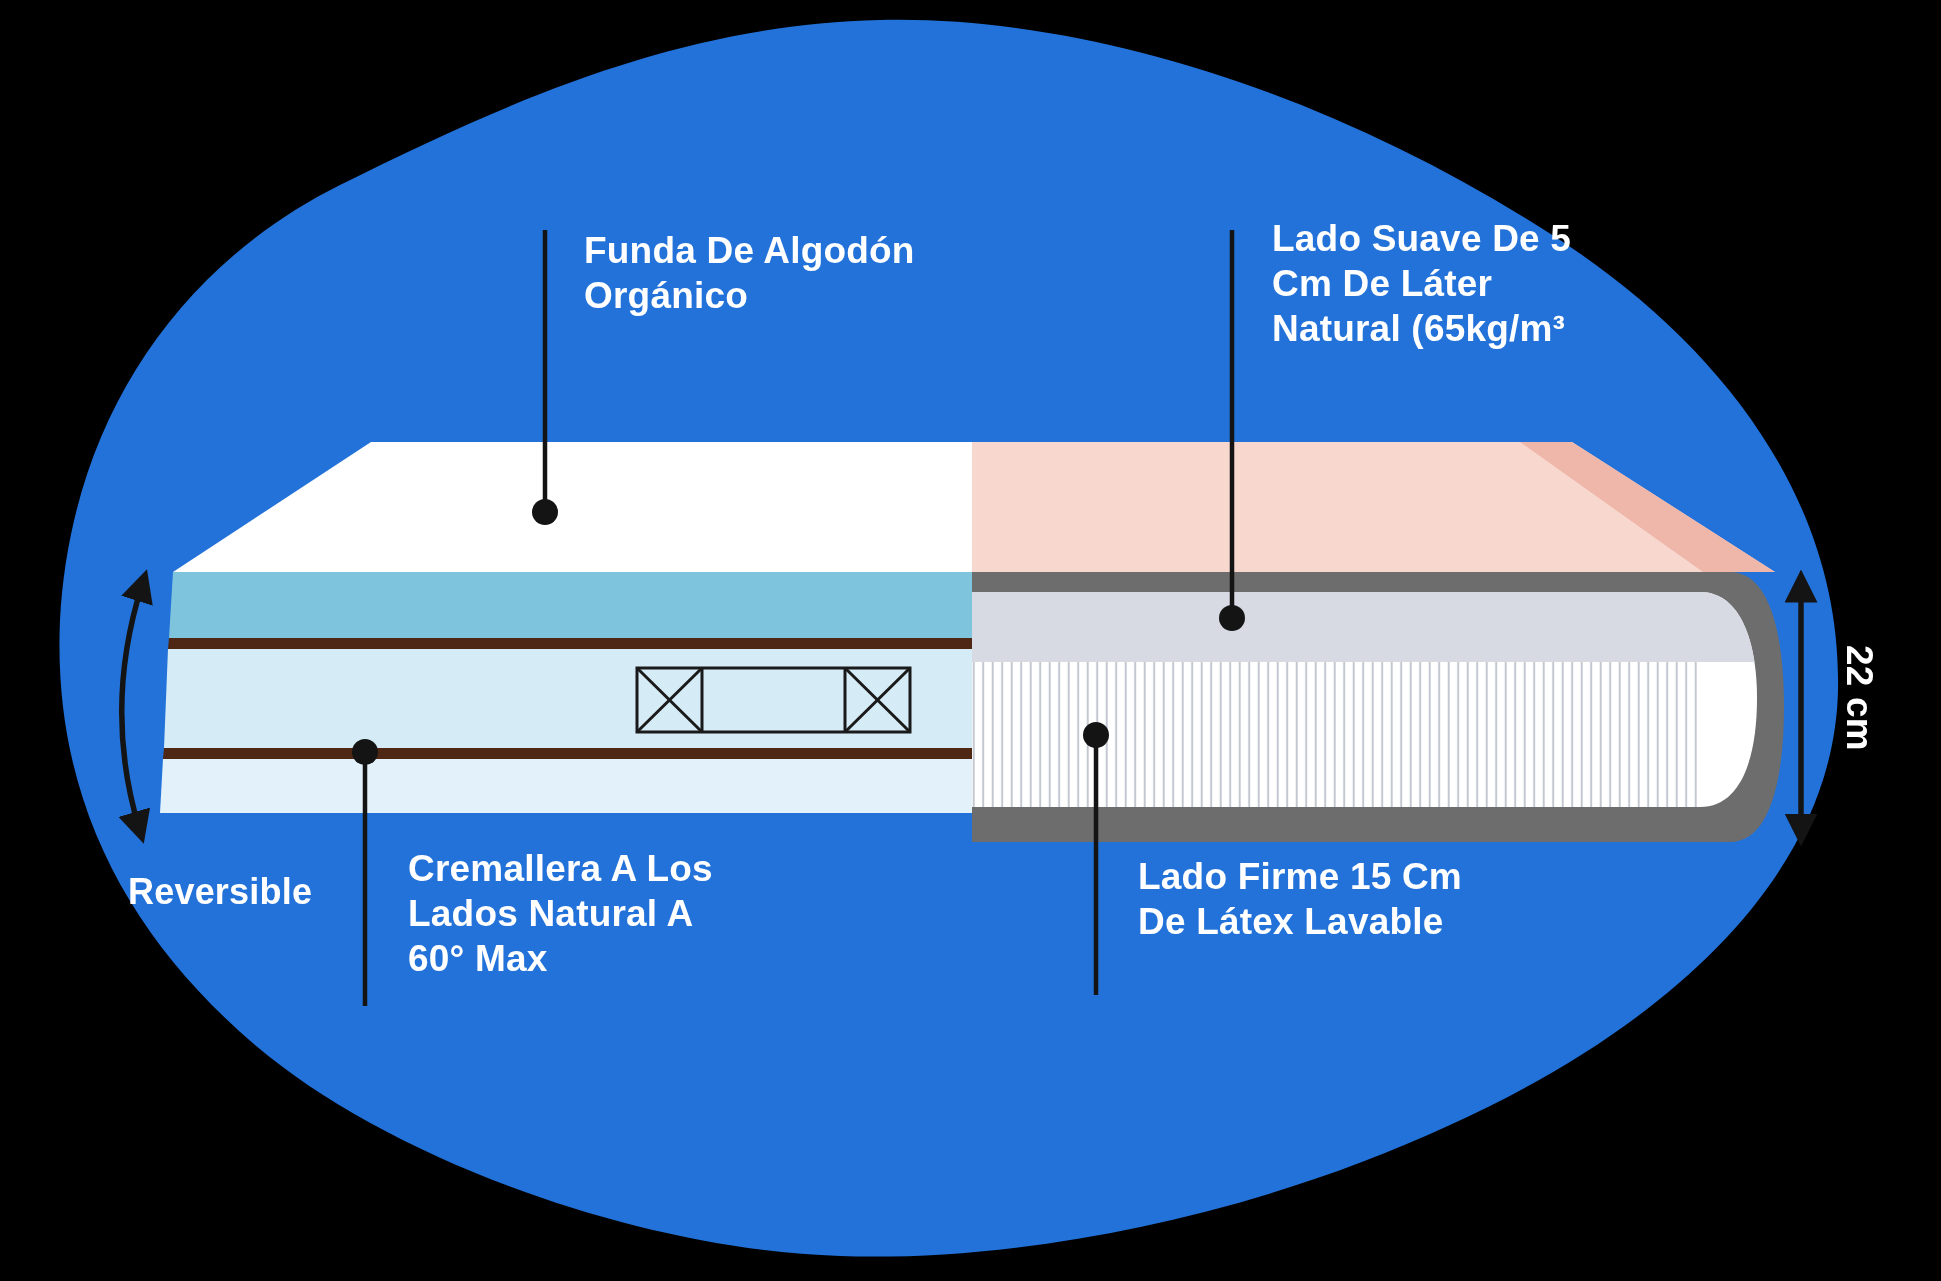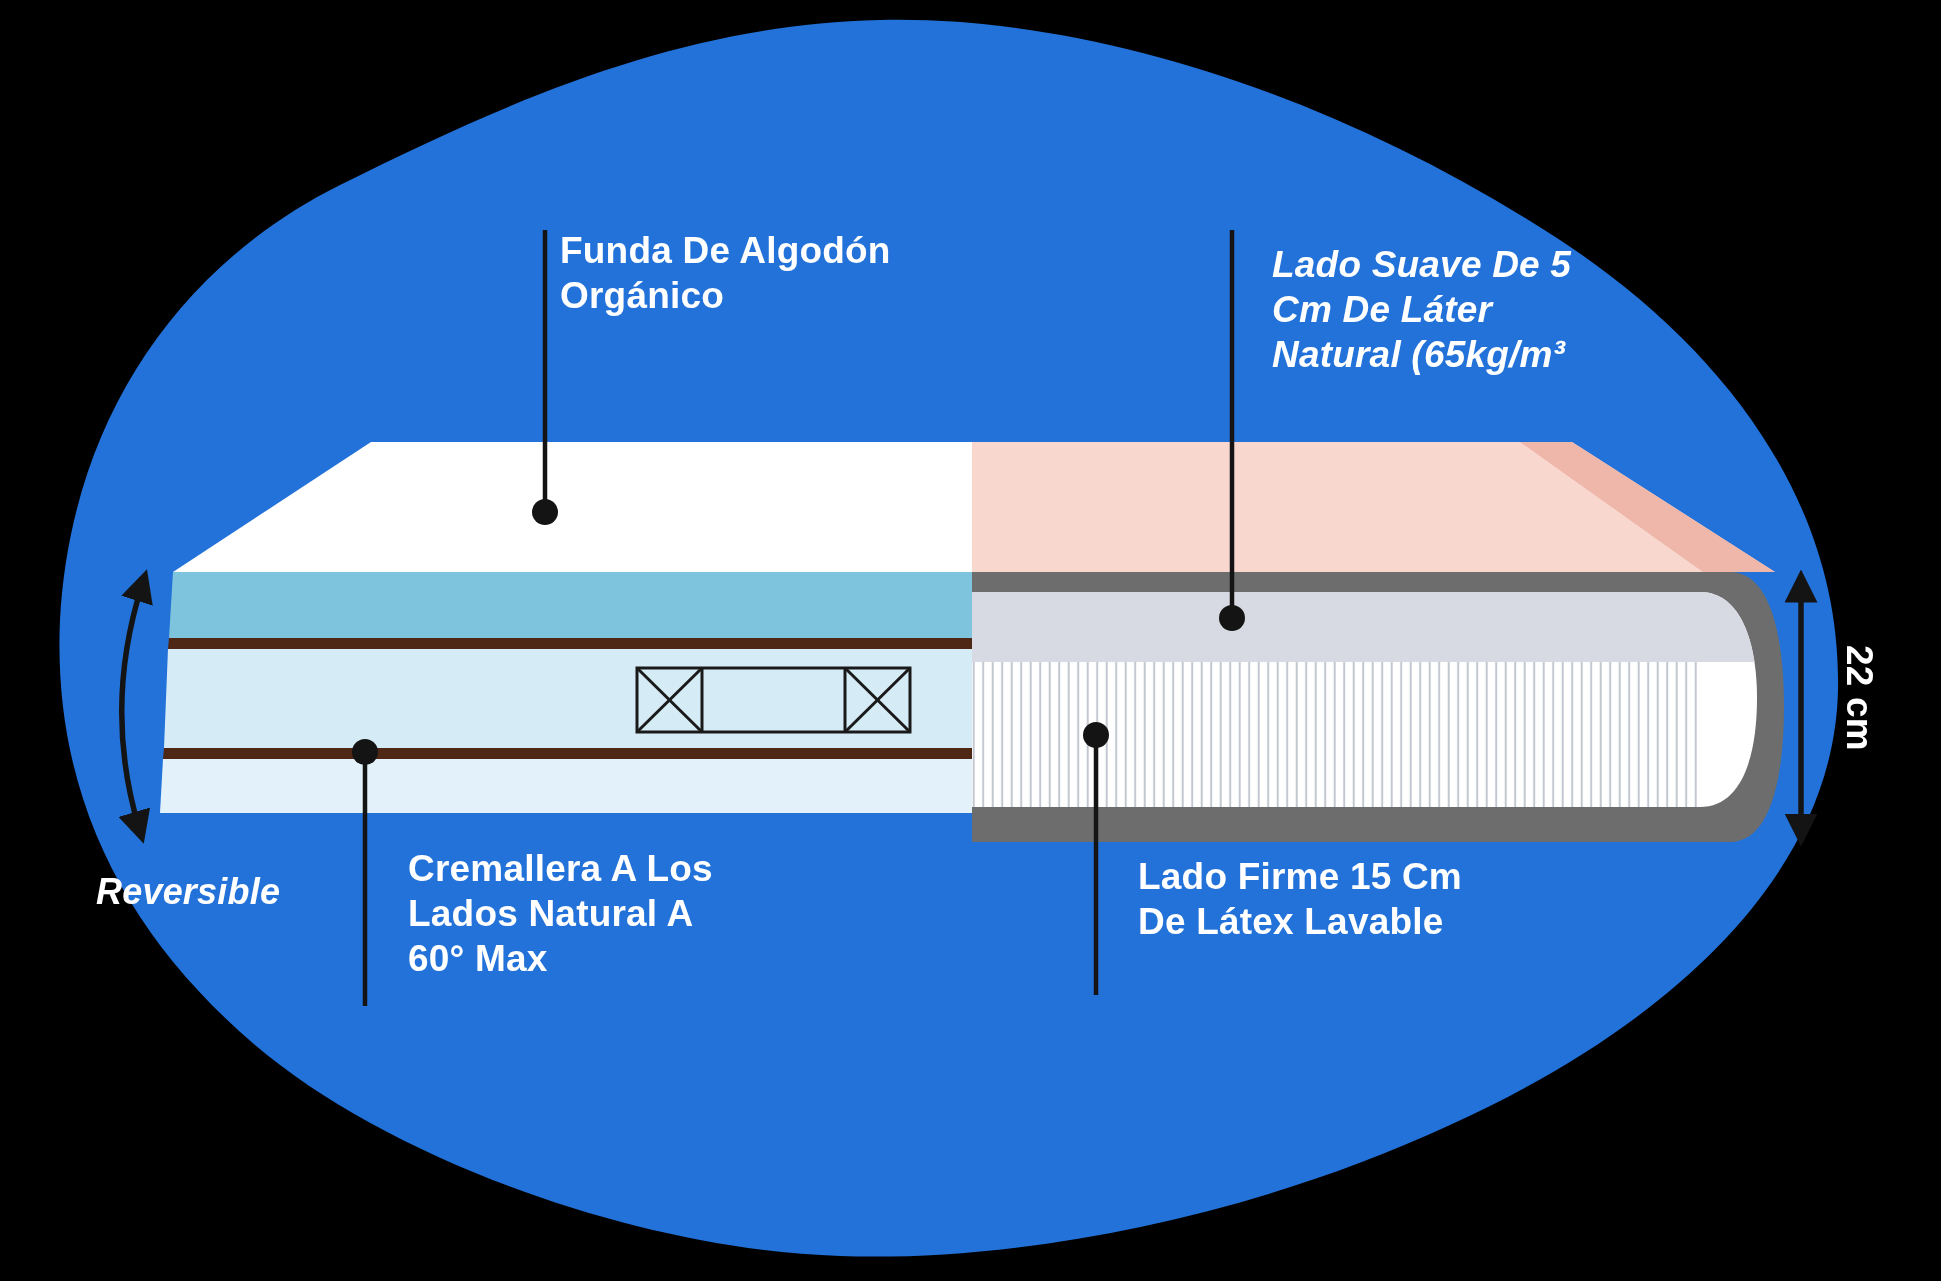--- a/index.html
+++ b/index.html
@@ -99,39 +99,39 @@
 
       <line x1="1096" y1="735" x2="1096" y2="995"></line>
       <circle cx="1096" cy="735" r="13" fill="#141414" stroke="none"></circle>
 
       <path d="M 142 585 Q 103 708 139 828" fill="none" stroke-width="5.5" marker-start="url(#arrowhead)" marker-end="url(#arrowhead)"></path>
 
       <line x1="1801" y1="586" x2="1801" y2="830" stroke-width="5.5" marker-start="url(#arrowhead)" marker-end="url(#arrowhead)"></line>
     </g>
   </svg>
 
-  <div class="label" style="left:560px;top:228px;">
+  <div class="label" style="left:584px;top:228px;">
     <div>Funda De Algodón</div>
     <div>Orgánico</div>
   </div>
 
-  <div class="label" style="left:1272px;top:242px;font-style:italic;">
+  <div class="label" style="left:1272px;top:216px;">
     <div>Lado Suave De 5</div>
     <div>Cm De Láter</div>
     <div>Natural (65kg/m³</div>
   </div>
 
   <div class="label" style="left:408px;top:846px;">
     <div>Cremallera A Los</div>
     <div>Lados Natural A</div>
     <div>60° Max</div>
   </div>
 
   <div class="label" style="left:1138px;top:854px;">
     <div>Lado Firme 15 Cm</div>
     <div>De Látex Lavable</div>
   </div>
 
-  <div class="label label-reversible" style="left:96px;top:870px;font-style:italic;">Reversible</div>
+  <div class="label label-reversible" style="left:128px;top:870px;">Reversible</div>
 
   <div class="label label-rotated" style="left:1882px;top:645px;">22 cm</div>
 
 </div>
 
 </body></html>

